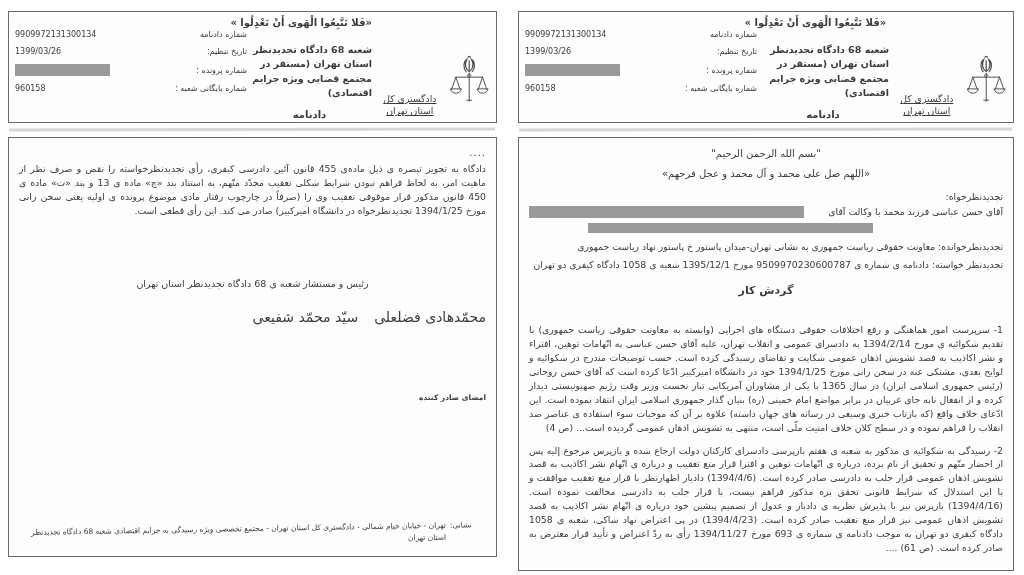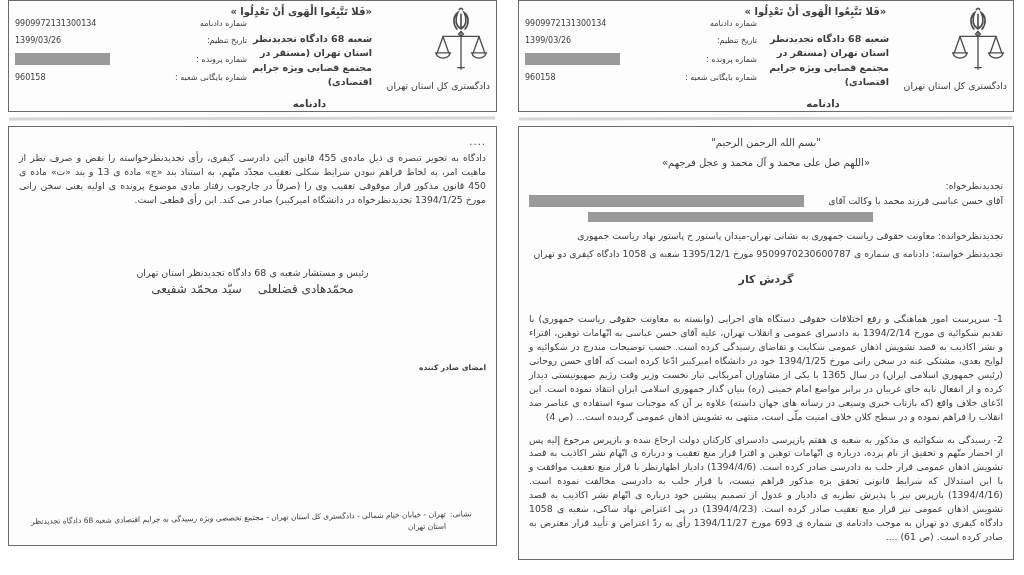--- a/index.html
+++ b/index.html
@@ -1,33 +1,33 @@
 <!DOCTYPE html>
 <html lang="fa"><head>
 <meta charset="utf-8">
 <style>
   html,body{margin:0;padding:0;background:#ffffff;}
   .canvas{
     position:relative;width:1024px;height:575px;background:#ffffff;overflow:hidden;
     font-family:"DejaVu Sans",sans-serif;color:#3b3b3b;
   }
-  .page{position:absolute;top:0;display:flex;flex-direction:column;background:#fdfdfd;}
+  .page{position:absolute;top:11px;display:flex;flex-direction:column;background:#fdfdfd;}
   .page-left{left:8px;width:489px;height:546px;}
   .page-right{left:518px;width:496px;height:560px;}
 
   
   .header-box{
     position:relative;border:1.5px solid #6b6b6b;height:112px;box-sizing:border-box;
     display:flex;flex-direction:row;direction:rtl;padding:4px 6px;background:#fdfdfd;
   }
   .hdr-quote{
     position:absolute;top:5px;left:60%;transform:translateX(-50%);
     font-size:10px;font-weight:bold;white-space:nowrap;direction:rtl;
   }
-  .hdr-emblem-col{width:118px;display:flex;flex-direction:column;align-items:flex-start;}
+  .hdr-emblem-col{width:118px;display:flex;flex-direction:row;align-items:flex-end;text-decoration:underline;}
   .emblem{margin-top:2px;}
   .org-name{font-size:9.3px;text-align:center;line-height:1.35;max-width:110px;margin-top:1px;}
   .hdr-center-col{flex:1;display:flex;flex-direction:column;align-items:center;text-align:right;}
   .branch{font-weight:bold;font-size:9.5px;line-height:1.5;max-width:205px;margin-top:27px;}
   .doctype{font-weight:bold;font-size:10px;margin-top:9px;}
   .hdr-fields-col{width:232px;padding-top:14px;box-sizing:border-box;}
   .field-row{display:flex;direction:rtl;justify-content:space-between;align-items:center;
     margin-bottom:8px;font-size:8px;}
   .field-label{white-space:nowrap;}
   .field-value{direction:ltr;font-size:8px;}
@@ -51,21 +51,21 @@
   .appellant-line{display:flex;direction:rtl;align-items:center;gap:24px;margin-bottom:4px;}
   .appellant-line .txt{white-space:nowrap;}
   .redact-bar-fill{flex:1;height:12px;background:#9a9a9a;}
   .redact-bar-line2{height:12px;background:#9a9a9a;width:285px;margin:0 130px 7px 0;}
   .wrap-line{margin-bottom:4px;text-align:right;}
   .proc-title{font-weight:bold;font-size:11px;text-align:center;margin:7px 0 24px;}
   .para{text-align:justify;margin-bottom:9px;}
 
   .dots-line{font-size:10px;letter-spacing:1px;text-align:right;margin-bottom:2px;}
   .sig-title{text-align:center;margin-top:50px;font-size:9.5px;}
-  .sig-names{text-align:center;font-size:12px;}
+  .sig-names{margin-top:16px;font-size:14px;}
   .sig-names .name2{margin-right:16px;display:inline-block;}
   .issuer-label{font-size:7.5px;font-weight:bold;text-align:left;direction:rtl;
     margin-top:64px;padding-left:14px;align-self:flex-start;}
   .footer{
     margin-top:auto;display:flex;direction:rtl;gap:4px;align-items:flex-start;
     font-size:7.5px;line-height:1.55;padding:0 14px 8px 6px;
     transform:rotate(-1deg);transform-origin:100% 50%;
   }
   .footer .addr{flex:1;text-align:right;}
 </style>

